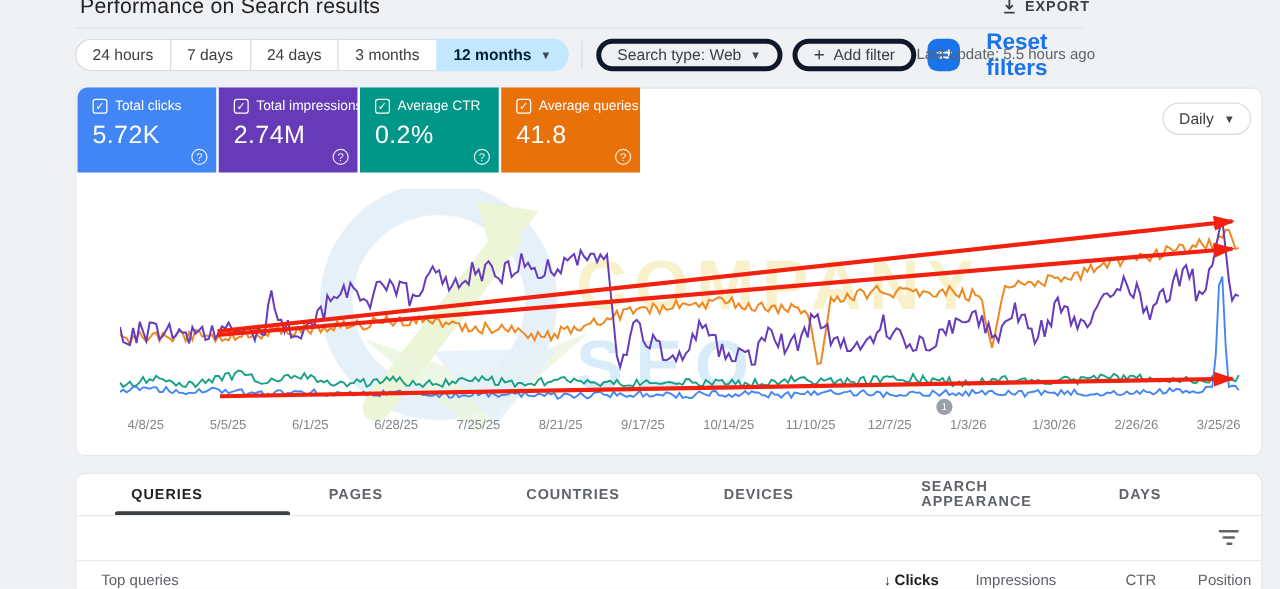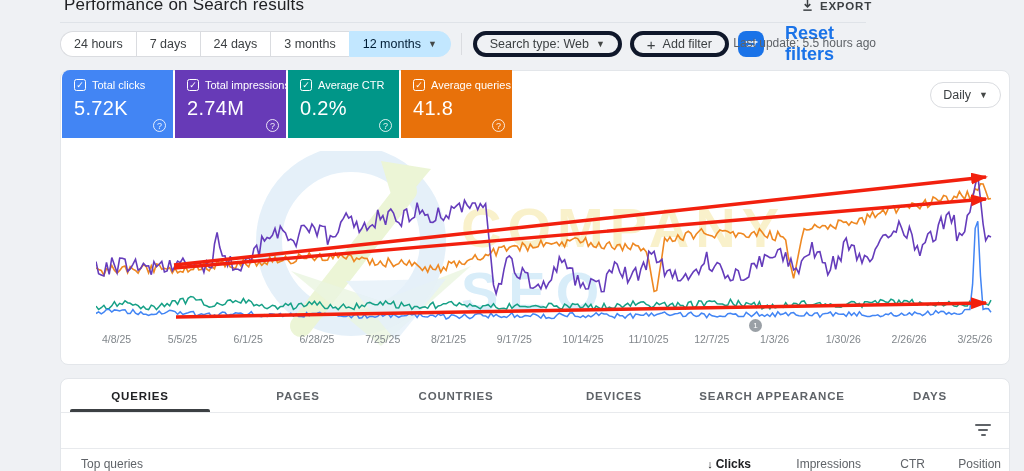--- a/index.html
+++ b/index.html
@@ -13,21 +13,21 @@
     color:#3c4043; font-size:11.5px; font-weight:bold; letter-spacing:.8px; cursor:pointer; }
   .hdr-divider { position:absolute; left:60px; right:0; top:22px; height:1px; background:#dfe3e8; }
 
   
   .filter-row { position:absolute; left:60px; top:31px; right:0; height:26px; display:flex; align-items:center; }
   .seg { display:flex; align-items:stretch; height:26px; }
   .seg-chip { display:flex; align-items:center; padding:12px 13px; font-size:12.5px; color:#3c4043;
     background:#fff; border:1px solid #dadce0; border-right:none; cursor:pointer; white-space:nowrap; }
   .seg-chip:first-child { border-radius:13px 0 0 13px; }
   .seg-chip.selected { background:#c2e7ff; border:1px solid #c2e7ff; border-radius:0 13px 13px 0;
-    color:#001d35; font-weight:normal; gap:7px; }
+    color:#001d35; font-weight:bold; gap:7px; }
   .caret { font-size:9px; color:#444746; line-height:1; }
   .vsep { width:1px; height:22px; background:#dadce0; margin:0 11px 0 10px; }
   .pill { display:flex; align-items:center; gap:7px; height:26px; padding:0 13px; background:transparent;
     border:4px solid #0f172a; border-radius:13px; font-size:12.5px; color:#3c4043; cursor:pointer; white-space:nowrap;justify-content:center; }
   .pill + .pill { margin-left:8px; }
   .filter-sq { width:26px; height:26px; margin-left:9px; border-radius:8px; background:#1a73e8;
     display:flex; align-items:center; justify-content:center; cursor:pointer; flex:0 0 auto; }
   .reset-link { margin-left:21px; color:#1a73e8; font-size:18px; font-weight:bold; cursor:pointer; }
   .last-update { position:absolute; right:-10px; top:5px; color:#5f6368; font-size:12px; white-space:nowrap; }
 
@@ -47,34 +47,34 @@
     border:1px solid #dadce0; border-radius:14px; padding:5px 12px; font-size:12.5px; color:#3c4043; cursor:pointer; background:#fff; }
   .plot-wrap { position:absolute; left:35px; top:80px; width:900px; height:205px; }
   .anno-badge { position:absolute; left:688px; top:248px; width:13px; height:13px; border-radius:50%;
     background:#9aa0a6; color:#fff; font-size:8px; display:flex; align-items:center; justify-content:center; cursor:pointer; }
   .xlab { font-size:10.5px; fill:#80868b; }
 
   
   .table-card { position:absolute; left:60px; top:378px; width:950px; height:120px;
     background:#fff; border:1px solid #e3e6ea; border-radius:8px 8px 0 0; }
   .tabs { display:flex; height:34px; position:relative; border-bottom:1px solid #e8eaed; }
-  .tab { flex:1 1 0; display:flex; align-items:center; justify-content:center; font-size:11.5px; font-weight:bold;
-    letter-spacing:.8px; color:#5f6368; cursor:pointer; position:relative; }
+  .tab { flex:1 1 0; display:flex; align-items:center; justify-content:flex-start; font-size:11.5px; font-weight:bold;
+    letter-spacing:.8px; color:#5f6368; cursor:pointer; position:relative;margin-left:44px; }
   .tab.active { color:#202124; }
   .tab.active .tab-underline { position:absolute; left:50%; transform:translateX(-50%); bottom:0;
     width:140px; height:3px; background:#3c4043; border-radius:2px 2px 0 0; }
   .table-toolbar { height:36px; border-bottom:1px solid #e8eaed; position:relative; }
   .funnel { position:absolute; right:18px; top:11px; width:16px; height:14px; cursor:pointer; }
   .funnel span { display:block; height:2px; background:#5f6368; margin:0 auto 3px; border-radius:1px; }
   .funnel .b1{width:16px}.funnel .b2{width:10px}.funnel .b3{width:5px}
   .thead-row { position:relative; height:30px; font-size:12px; color:#5f6368; }
   .th-queries { position:absolute; left:20px; top:8px; }
   .th-col { position:absolute; top:8px; text-align:right; white-space:nowrap; }
   .th-clicks { right:258px; color:#202124; font-weight:bold; }
-  .th-impr { right:148px; }
+  .th-impr { right:164px; }
   .th-ctr { right:84px; }
   .th-pos { right:8px; }
   .sort-arrow { font-size:11px; margin-right:3px; }
 </style>
 </head>
 <body>
 
 <div class="page">
 
   <div class="page-title">Performance on Search results</div>

